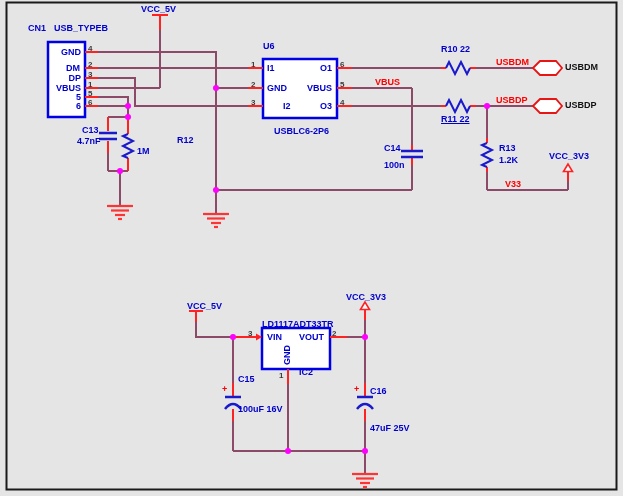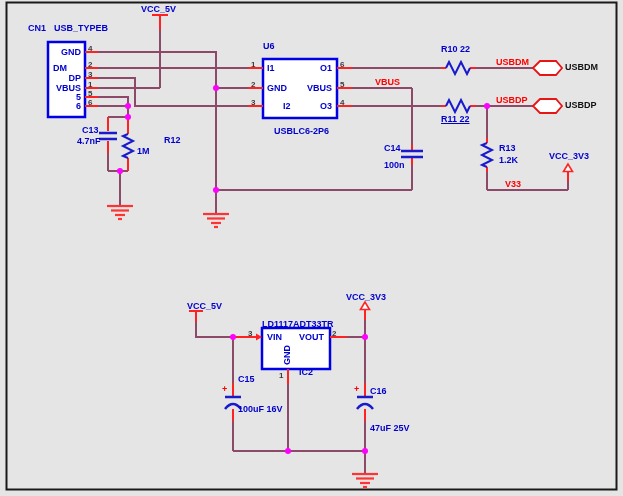--- a/index.html
+++ b/index.html
@@ -182,21 +182,21 @@
         <circle class="dot" cx="365" cy="451" r="3"></circle>
   </g>
 </svg>
 
 <div class="t" style="left:141px;top:4px;">VCC_5V</div>
 
 <div class="t" style="left:28px;top:23px;">CN1</div>
 <div class="t" style="left:54px;top:23px;">USB_TYPEB</div>
 
 <div class="t right" style="left:48px;top:47px;width:33px;">GND</div>
-<div class="t right" style="left:48px;top:63px;width:19px;">DM</div>
+<div class="t right" style="left:48px;top:63px;width:32px;">DM</div>
 <div class="t right" style="left:48px;top:73px;width:33px;">DP</div>
 <div class="t right" style="left:48px;top:83px;width:33px;">VBUS</div>
 <div class="t right" style="left:48px;top:92px;width:33px;">5</div>
 <div class="t right" style="left:48px;top:101px;width:33px;">6</div>
 
 <div class="t gray" style="left:88px;top:44px;">4</div>
 <div class="t gray" style="left:88px;top:60px;">2</div>
 <div class="t gray" style="left:88px;top:70px;">3</div>
 <div class="t gray" style="left:88px;top:80px;">1</div>
 <div class="t gray" style="left:88px;top:89px;">5</div>
@@ -214,21 +214,21 @@
 
 <div class="t gray" style="left:251px;top:60px;">1</div>
 <div class="t gray" style="left:251px;top:80px;">2</div>
 <div class="t gray" style="left:251px;top:98px;">3</div>
 <div class="t gray" style="left:340px;top:60px;">6</div>
 <div class="t gray" style="left:340px;top:80px;">5</div>
 <div class="t gray" style="left:340px;top:98px;">4</div>
 
 <div class="t" style="left:441px;top:44px;">R10 22</div>
 <div class="t" style="left:441px;top:114px;text-decoration:underline;">R11 22</div>
-<div class="t" style="left:122px;top:135px;padding-left:42px;">R12</div>
+<div class="t" style="left:135px;top:135px;padding-left:42px;">R12</div>
 <div class="t" style="left:137px;top:146px;">1M</div>
 <div class="t" style="left:499px;top:143px;">R13</div>
 <div class="t" style="left:499px;top:155px;">1.2K</div>
 
 <div class="t" style="left:82px;top:125px;">C13</div>
 <div class="t" style="left:77px;top:136px;">4.7nF</div>
 <div class="t" style="left:384px;top:143px;">C14</div>
 <div class="t" style="left:384px;top:160px;">100n</div>
 
 <div class="t red" style="left:375px;top:77px;">VBUS</div>

